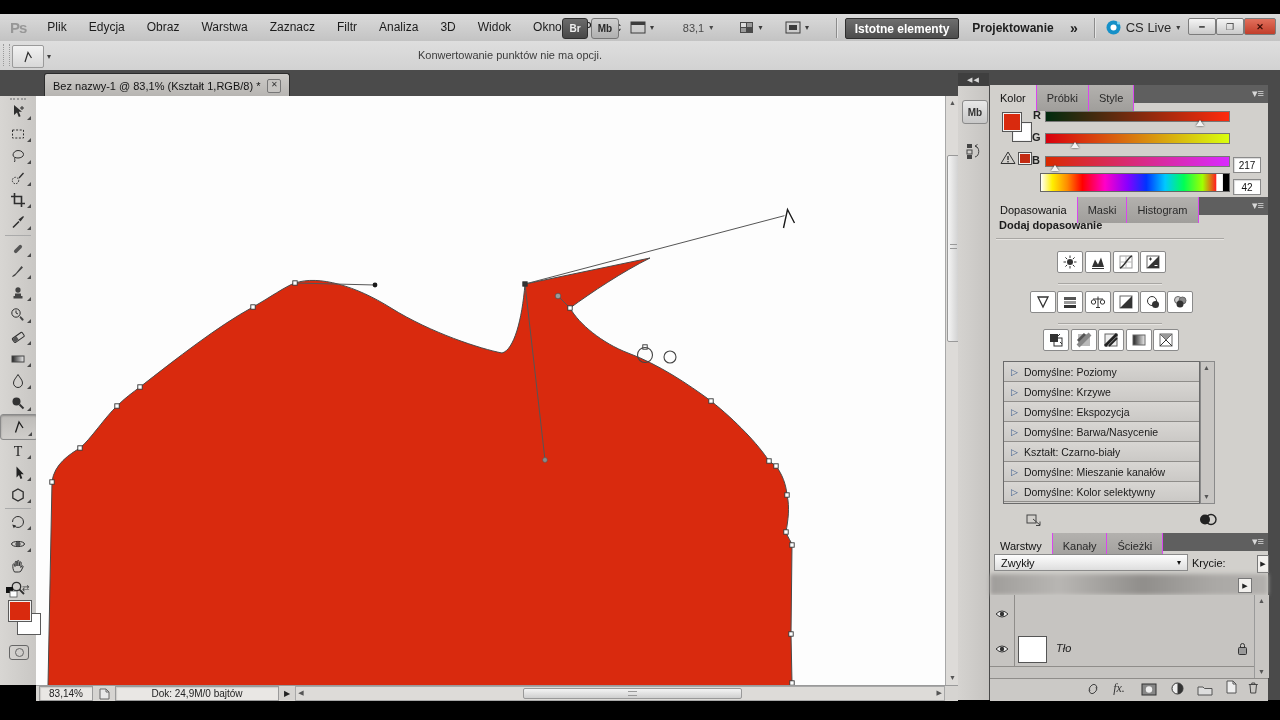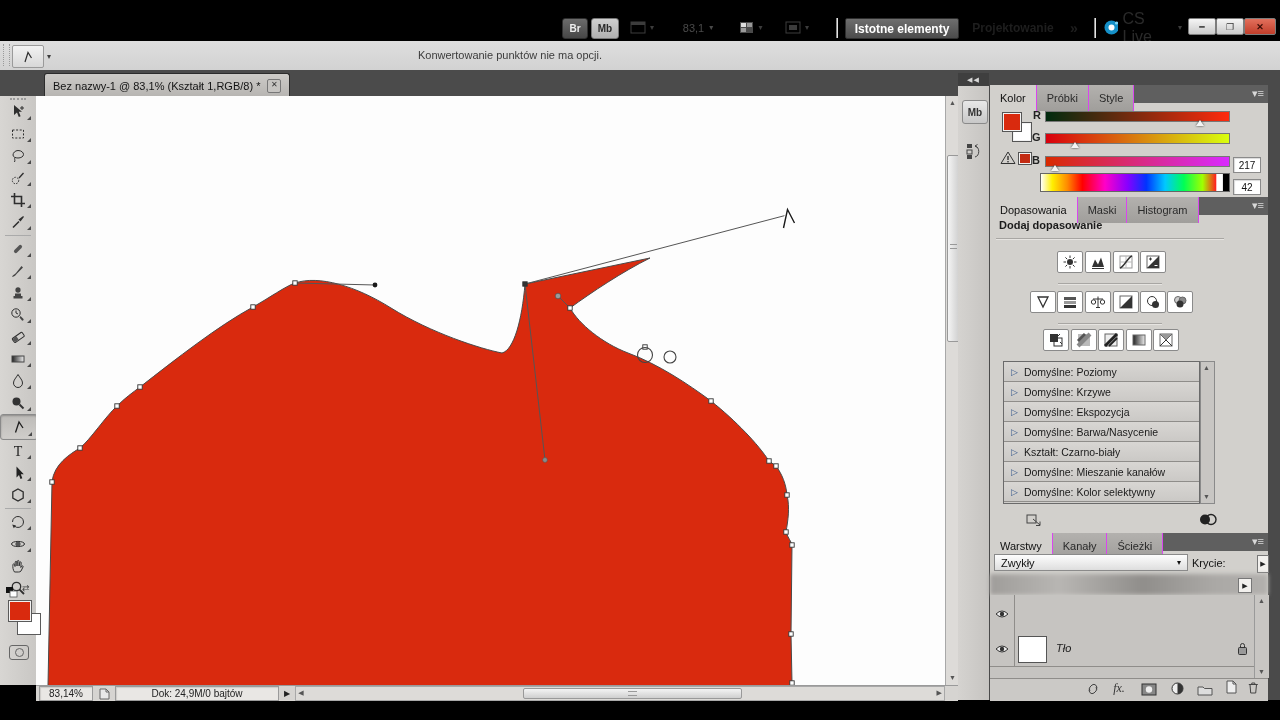--- a/index.html
+++ b/index.html
@@ -126,20 +126,34 @@
   .lbot-icon{width:18px;height:14px;display:flex;align-items:center;justify-content:center;}
 </style>
 </head>
 <body>
 
 <div id="stage">
 
   <div class="abs letterbox" style="top:0;height:14px;"></div>
   <div class="abs letterbox" style="top:700px;height:20px;"></div>
 
+  <div class="abs menubar">
+    <span class="ps-logo">Ps</span>
+    <span class="menu-item">Plik</span>
+    <span class="menu-item">Edycja</span>
+    <span class="menu-item">Obraz</span>
+    <span class="menu-item">Warstwa</span>
+    <span class="menu-item">Zaznacz</span>
+    <span class="menu-item">Filtr</span>
+    <span class="menu-item">Analiza</span>
+    <span class="menu-item">3D</span>
+    <span class="menu-item">Widok</span>
+    <span class="menu-item">Okno</span>
+    <span class="menu-item">Pomoc</span>
+  </div>
 
   <div class="ab btn-dark" style="left:562px;width:24px;font-size:10px;font-weight:bold;">Br</div>
   <div class="ab btn-light" style="left:591px;width:26px;font-size:10px;font-weight:bold;">Mb</div>
   <div class="ab" style="left:625px;width:34px;gap:4px;">
     <svg width="16" height="13">
         <rect x="1" y="1" width="14" height="11" fill="none" stroke="#3c3c3c"></rect>
         <rect x="1" y="1" width="14" height="3" fill="#3c3c3c"></rect>
       </svg>
     <span style="font-size:8px;color:#3c3c3c;">▾</span>
   </div>
@@ -167,21 +181,21 @@
   <div class="ab ws-active" style="left:845px;width:112px;">Istotne elementy</div>
   <div class="ab ws2" style="left:963px;width:100px;">Projektowanie</div>
   <div class="ab ws2" style="left:1062px;width:24px;font-size:14px;">»</div>
   <div class="abs vline" style="left:1094px;top:18px;"></div>
   <div class="ab" style="left:1104px;width:78px;gap:5px;">
     <svg width="15" height="15">
         <circle cx="7.5" cy="7.5" r="7" fill="#1590c8"></circle>
         <circle cx="7.5" cy="7.5" r="3" fill="#fff"></circle>
         <circle cx="12.5" cy="3" r="1.6" fill="#7fd4f2"></circle>
       </svg>
-    <span style="font-size:16px;">CS Live</span>
+    <span style="font-size:13px;">CS Live</span>
     <span style="font-size:8px;color:#3c3c3c;">▾</span>
   </div>
   <div class="ab winbtn" style="left:1188px;">
       <span>━</span>
     </div>
   <div class="ab winbtn" style="left:1216px;">
       <span>❐</span>
     </div>
   <div class="ab winbtn close" style="left:1244px;">
       <span>✕</span>

